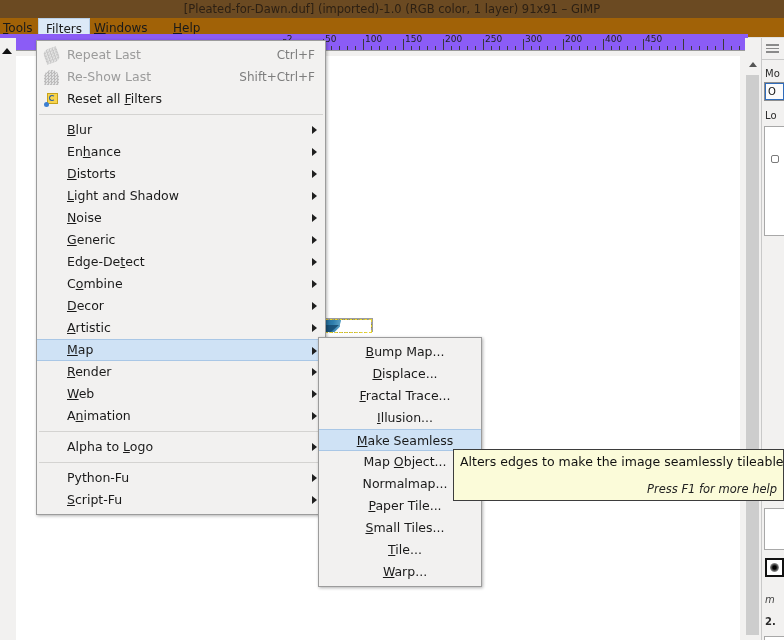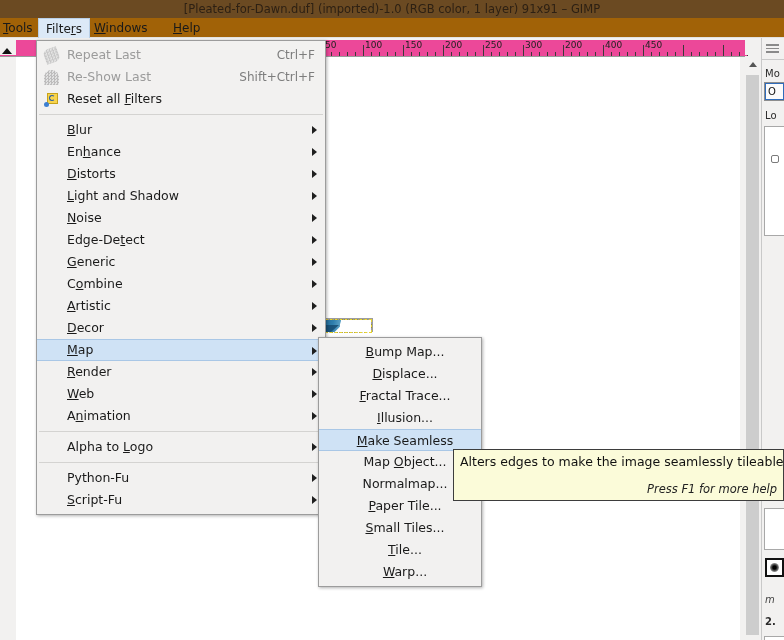--- a/index.html
+++ b/index.html
@@ -38,22 +38,22 @@
   .mb-item.active {
     background: #dce9f7;
     border-left: 1px solid #b9cfe6;
     border-right: 1px solid #b9cfe6;
     border-top: 1px solid #b9cfe6;
   }
   .u { text-decoration: underline; }
 
   
   #ruler {
-    position: absolute; left: 0; top: 40px; width: 748px; height: 17px;
-    background: #ec4899;
+    position: absolute; left: 0; top: 34px; width: 748px; height: 17px;
+    background: #8b5cf6;
     border-bottom: 1px solid #9a9a9a;
     overflow: hidden;
   }
   .tick { position: absolute; bottom: 0; width: 1px; background: #3a3a3a; }
   .tick.major { height: 11px; }
   .tick.minor { height: 4px; }
   .rlabel {
     position: absolute; top: 0px; font-size: 9px; color: #222;
     font-family: "DejaVu Sans", "Liberation Sans", sans-serif;
     white-space: nowrap;
@@ -410,25 +410,25 @@
           <div class="sq"></div>
           <div class="ar"></div>
           <div class="dot"></div>
         </div><span>Reset all <span class="u">F</span>ilters</span></div>
       <div class="sep"></div>
       <div class="mi"><span><span class="u">B</span>lur</span><span class="arrow"></span></div>
       <div class="mi"><span>En<span class="u">h</span>ance</span><span class="arrow"></span></div>
       <div class="mi"><span><span class="u">D</span>istorts</span><span class="arrow"></span></div>
       <div class="mi"><span><span class="u">L</span>ight and Shadow</span><span class="arrow"></span></div>
       <div class="mi"><span><span class="u">N</span>oise</span><span class="arrow"></span></div>
+      <div class="mi"><span><span class="u">G</span>eneric</span><span class="arrow"></span></div>
       <div class="mi"><span>Edge-De<span class="u">t</span>ect</span><span class="arrow"></span></div>
-      <div class="mi"><span><span class="u">G</span>eneric</span><span class="arrow"></span></div>
       <div class="mi"><span>C<span class="u">o</span>mbine</span><span class="arrow"></span></div>
+      <div class="mi"><span><span class="u">D</span>ecor</span><span class="arrow"></span></div>
       <div class="mi"><span><span class="u">A</span>rtistic</span><span class="arrow"></span></div>
-      <div class="mi"><span><span class="u">D</span>ecor</span><span class="arrow"></span></div>
       <div class="mi sel"><span><span class="u">M</span>ap</span><span class="arrow"></span></div>
       <div class="mi"><span><span class="u">R</span>ender</span><span class="arrow"></span></div>
       <div class="mi"><span><span class="u">W</span>eb</span><span class="arrow"></span></div>
       <div class="mi"><span>A<span class="u">n</span>imation</span><span class="arrow"></span></div>
       <div class="sep"></div>
       <div class="mi"><span>Alpha to <span class="u">L</span>ogo</span><span class="arrow"></span></div>
       <div class="sep"></div>
       <div class="mi"><span>Python-Fu</span><span class="arrow"></span></div>
       <div class="mi"><span><span class="u">S</span>cript-Fu</span><span class="arrow"></span></div>
     </div>

